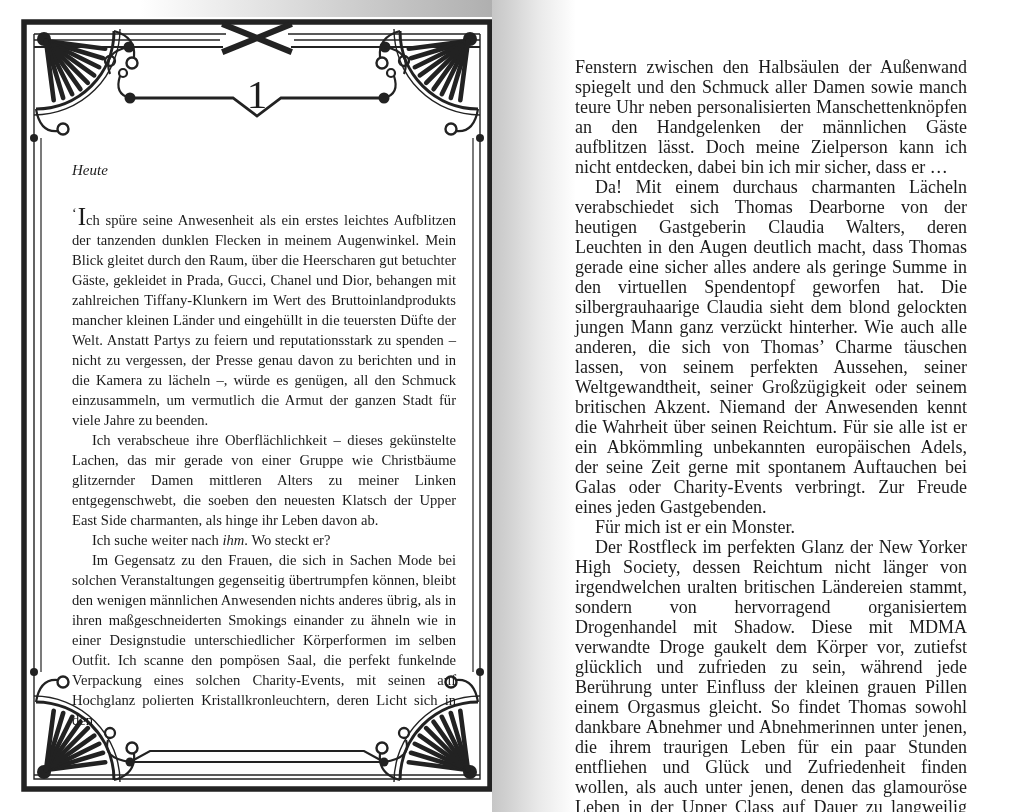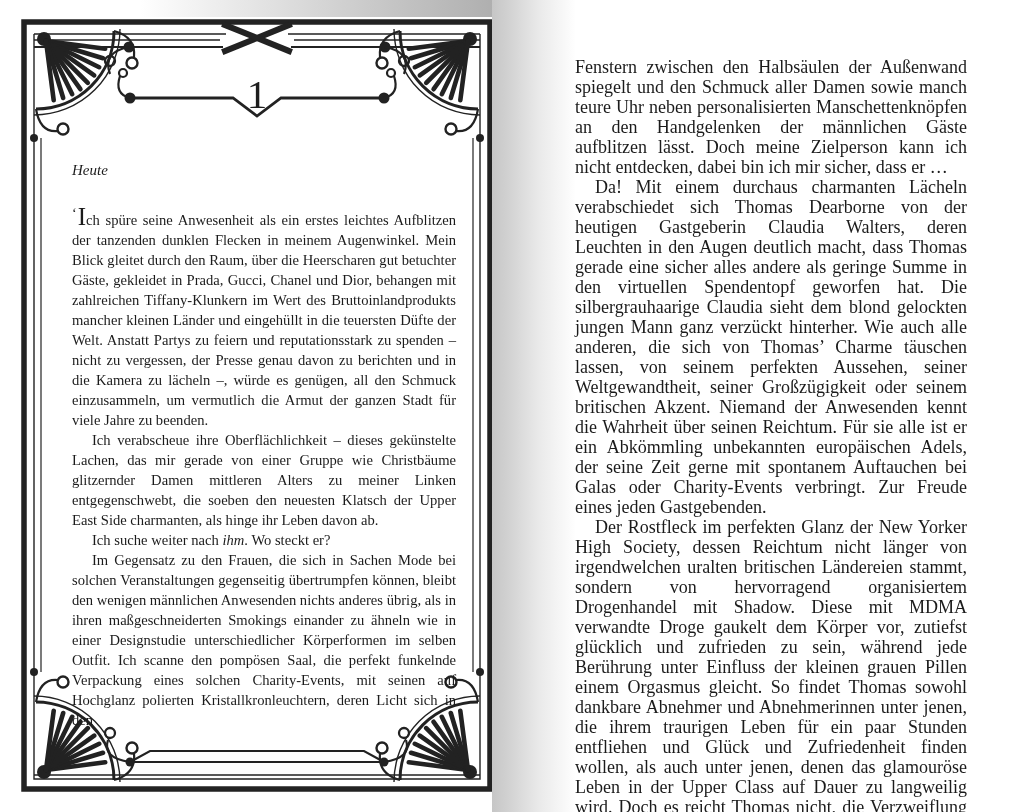--- a/index.html
+++ b/index.html
@@ -164,18 +164,19 @@
       <p>Im Gegensatz zu den Frauen, die sich in Sachen Mode bei solchen Veranstaltungen gegenseitig übertrumpfen können, bleibt den wenigen männlichen Anwesenden nichts anderes übrig, als in ihren maßgeschneiderten Smokings einander zu ähneln wie in einer Designstudie unterschiedlicher Körperformen im selben Outfit. Ich scanne den pompösen Saal, die perfekt funkelnde Verpackung eines solchen Charity-Events, mit seinen auf Hochglanz polierten Kristallkronleuchtern, deren Licht sich in den</p>
     </div>
   </div>
 
   <div class="gutter"></div>
 
   <div class="right-page">
     <div class="rp-text">
       <p class="first">Fenstern zwischen den Halbsäulen der Außenwand spiegelt und den Schmuck aller Damen sowie manch teure Uhr neben personalisierten Manschettenknöpfen an den Handgelenken der männlichen Gäste aufblitzen lässt. Doch meine Zielperson kann ich nicht entdecken, dabei bin ich mir sicher, dass er …</p>
       <p>Da! Mit einem durchaus charmanten Lächeln verabschiedet sich Thomas Dearborne von der heutigen Gastgeberin Claudia Walters, deren Leuchten in den Augen deutlich macht, dass Thomas gerade eine sicher alles andere als geringe Summe in den virtuellen Spendentopf geworfen hat. Die silbergrauhaarige Claudia sieht dem blond gelockten jungen Mann ganz verzückt hinterher. Wie auch alle anderen, die sich von Thomas’ Charme täuschen lassen, von seinem perfekten Aussehen, seiner Weltgewandtheit, seiner Großzügigkeit oder seinem britischen Akzent. Niemand der Anwesenden kennt die Wahrheit über seinen Reichtum. Für sie alle ist er ein Abkömmling unbekannten europäischen Adels, der seine Zeit gerne mit spontanem Auftauchen bei Galas oder Charity-Events verbringt. Zur Freude eines jeden Gastgebenden.</p>
+      <p>Für mich ist er ein Monster.</p>
       <p>Der Rostfleck im perfekten Glanz der New Yorker High Society, dessen Reichtum nicht länger von irgendwelchen uralten britischen Ländereien stammt, sondern von hervorragend organisiertem Drogenhandel mit Shadow. Diese mit MDMA verwandte Droge gaukelt dem Körper vor, zutiefst glücklich und zufrieden zu sein, während jede Berührung unter Einfluss der kleinen grauen Pillen einem Orgasmus gleicht. So findet Thomas sowohl dankbare Abnehmer und Abnehmerinnen unter jenen, die ihrem traurigen Leben für ein paar Stunden entfliehen und Glück und Zufriedenheit finden wollen, als auch unter jenen, denen das glamouröse Leben in der Upper Class auf Dauer zu langweilig wird. Doch es reicht Thomas nicht, die Verzweiflung der ärmeren Bevölkerung auszunutzen und sie abhängig von falschem Glück zu</p>
     </div>
 
   </div>
 
 </div>
 
 </body></html>

